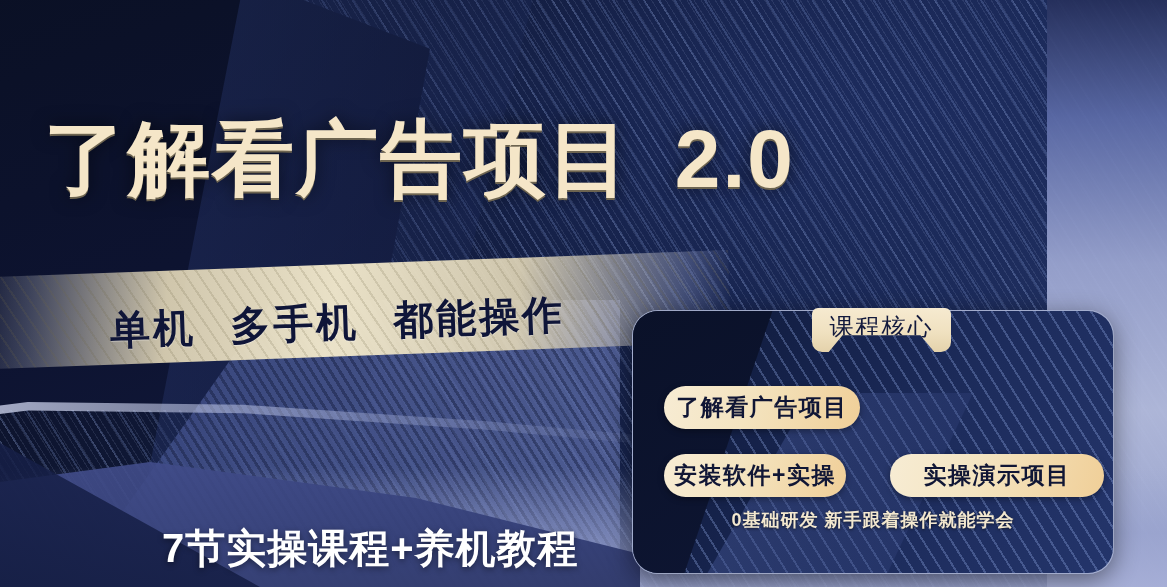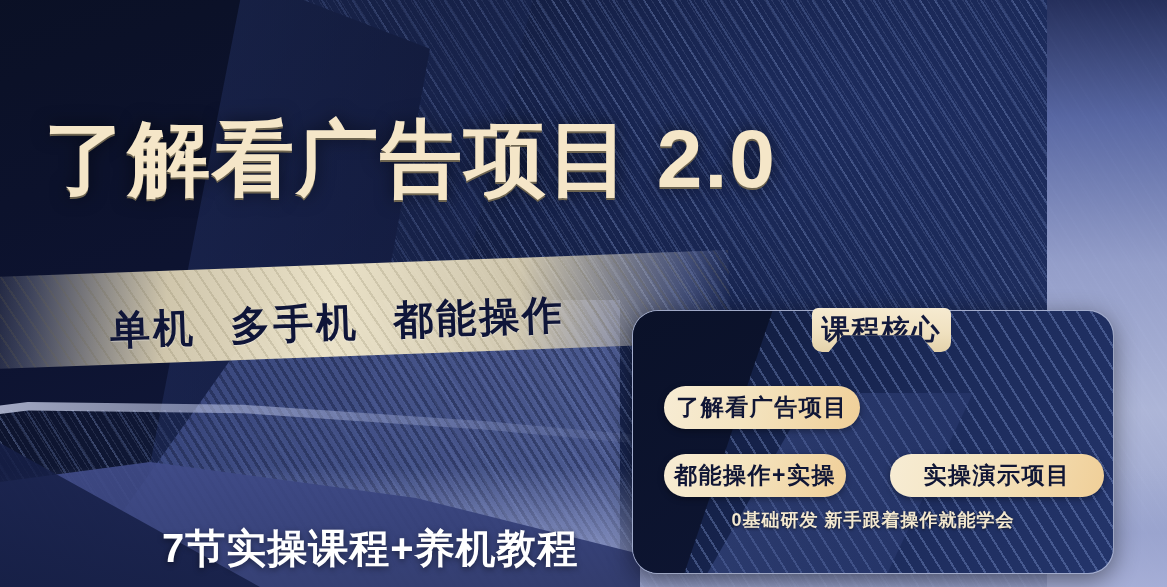--- a/index.html
+++ b/index.html
@@ -125,21 +125,21 @@
   
   .title {
     position:absolute; left:44px; top:118px;
     font-size:82px; line-height:1;
     font-weight:bold;
     letter-spacing:2px;
     color:#f5e6c8;
     text-shadow:0 2px 0 #6d6450, 0 0 18px rgba(0,0,0,.55);
     white-space:nowrap;
   }
-  .title .ver { }
+  .title .ver { margin-left:18px; }
 
   .slogan {
     position:absolute; left:110px; top:295px;
     transform:rotate(-2deg);
     font-size:40px; font-weight:bold;
     letter-spacing:3px;
     color:#0f1538;
     white-space:nowrap;
     text-shadow:0 1px 1px rgba(255,255,255,.35);
   }
@@ -188,21 +188,21 @@
     width:139px; height:44px;
     background:linear-gradient(180deg,#f6ead0 0%, #f0e1c0 55%, #e4d2ab 100%);
     -webkit-clip-path:polygon(0% 0%, 100% 0%, 100% 100%, 88% 100%, 78% 62%, 22% 62%, 12% 100%, 0% 100%);
     clip-path:polygon(0% 0%, 100% 0%, 100% 100%, 88% 100%, 78% 62%, 22% 62%, 12% 100%, 0% 100%);
     border-radius:6px 6px 10px 10px;
     display:flex; align-items:flex-start; justify-content:center;
     z-index:6;
   }
   .ribbon-label {
     margin-top:3px;
-    font-size:28px; font-weight:bold; letter-spacing:2px;
+    font-size:24px; font-weight:normal; letter-spacing:2px;
     color:#131a3d;
   }
 
   
   .pill-grid {
     position:absolute; left:632px; top:384px;
     width:500px; height:126px;
     z-index:5;
   }
   .pill {
@@ -274,21 +274,21 @@
 
   <div class="ribbon">
     <span class="ribbon-label">课程核心</span>
   </div>
 
   <div class="pill-grid">
     <div class="pill r1c1">
       <span>了解看广告项目</span>
     </div>
     <div class="pill r2c1">
-      <span>都能操作+实操</span>
+      <span>安装软件+实操</span>
     </div>
     <div class="pill r2c2">
       <span>实操演示项目</span>
     </div>
   </div>
 
   <div class="card-footnote">0基础研发 新手跟着操作就能学会</div>
 
   <div class="bottom-left-text">7节实操课程+养机教程</div>
 

